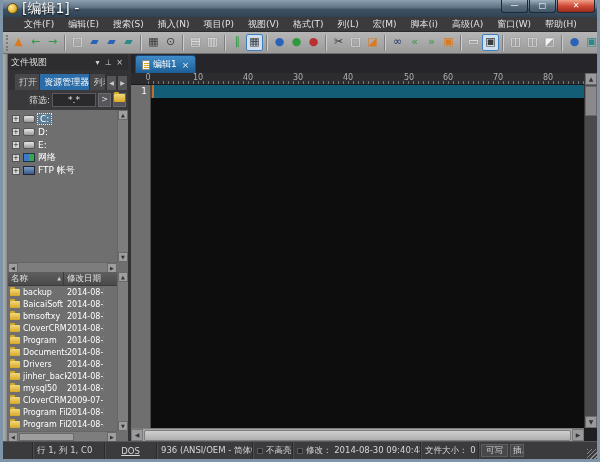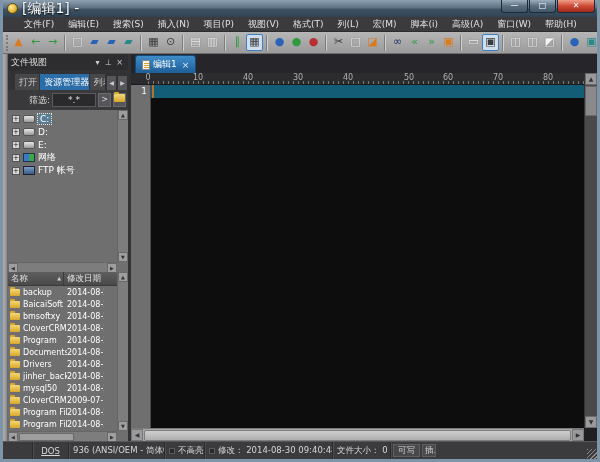--- a/index.html
+++ b/index.html
@@ -102,21 +102,21 @@
   .ev-btn { height:12px; background:#9a9a9c; border:1px solid #6a6a6a; color:#333; font-size:6px; line-height:10px; text-align:center; }
   .ev-thumb { height:30px; background:#8a8a8c; border:1px solid #6a6a6a; margin-top:1px; }
   .ev-spacer { flex:1; }
   .e-hscroll { height:13px; background:#a8a8a8; border-top:1px solid #7a7a7a; margin-right:13px; display:flex; align-items:center; }
   .eh-btn { width:12px; height:12px; background:#9a9a9c; border:1px solid #777; color:#333; font-size:6px; line-height:10px; text-align:center; flex:none; }
   .eh-thumb { flex:1; height:11px; background:linear-gradient(#cfcfcf,#aeaeae); border:1px solid #7e7e7e; border-radius:2px; margin:0 1px; }
 
   
   .statusbar { height:18px; background:#3b3b3d; border-top:1px solid #57575a; display:flex; align-items:center; color:#d6d6d6; font-size:8.5px; overflow:hidden; }
   .seg { height:100%; display:flex; align-items:center; padding:0 4px; border-right:1px solid #2a2a2c; box-shadow:1px 0 0 #4e4e50; white-space:nowrap; overflow:hidden; flex:none; }
-  .seg.help { width:90px; } .seg.empty { width:30px; } .seg.pos { width:72px; } .seg.dos { width:36px; justify-content:center;text-decoration:underline; }
+  .seg.help { width:90px; } .seg.empty { width:30px; } .seg.pos { width:72px; } .seg.dos { width:52px; justify-content:center;text-decoration:underline; }
   .seg.enc { width:96px; } .seg.hl { width:40px; } .seg.mod { width:128px; } .seg.fsz { width:58px; }
   .mini-box { width:6px; height:6px; background:#2a2a2c; border:1px solid #5a5a5c; margin-right:3px; flex:none; }
   .sbtn { height:13px; border:1px solid #5f5f62; background:#48484b; padding:0 4px; margin-left:2px; line-height:11px; white-space:nowrap; overflow:hidden; flex:none; }
   .sbtn.ins { width:14px; padding:0 2px; }
   .grip { margin-left:auto; width:10px; height:10px; background:repeating-linear-gradient(135deg,#8a8a8a 0 1px,transparent 1px 3px); align-self:flex-end; }
 </style>
 </head>
 <body>
 
 <div class="window">
@@ -375,20 +375,21 @@
         <span class="ev-btn">▲</span>
         <span class="ev-thumb"></span>
         <span class="ev-spacer"></span>
         <span class="ev-btn">▼</span>
       </div>
     </div>
   </div>
 
   <div class="statusbar">
     <span class="seg empty"></span>
+    <span class="seg pos">行 1, 列 1, C0</span>
     <span class="seg dos">DOS</span>
     <span class="seg enc">936   (ANSI/OEM - 简体中文 GBK)</span>
     <span class="seg hl">
         <span class="mini-box"></span>
         <span>不高亮</span>
       </span>
     <span class="seg mod">
         <span class="mini-box"></span>
         <span>修改： 2014-08-30 09:40:48</span>
       </span>

